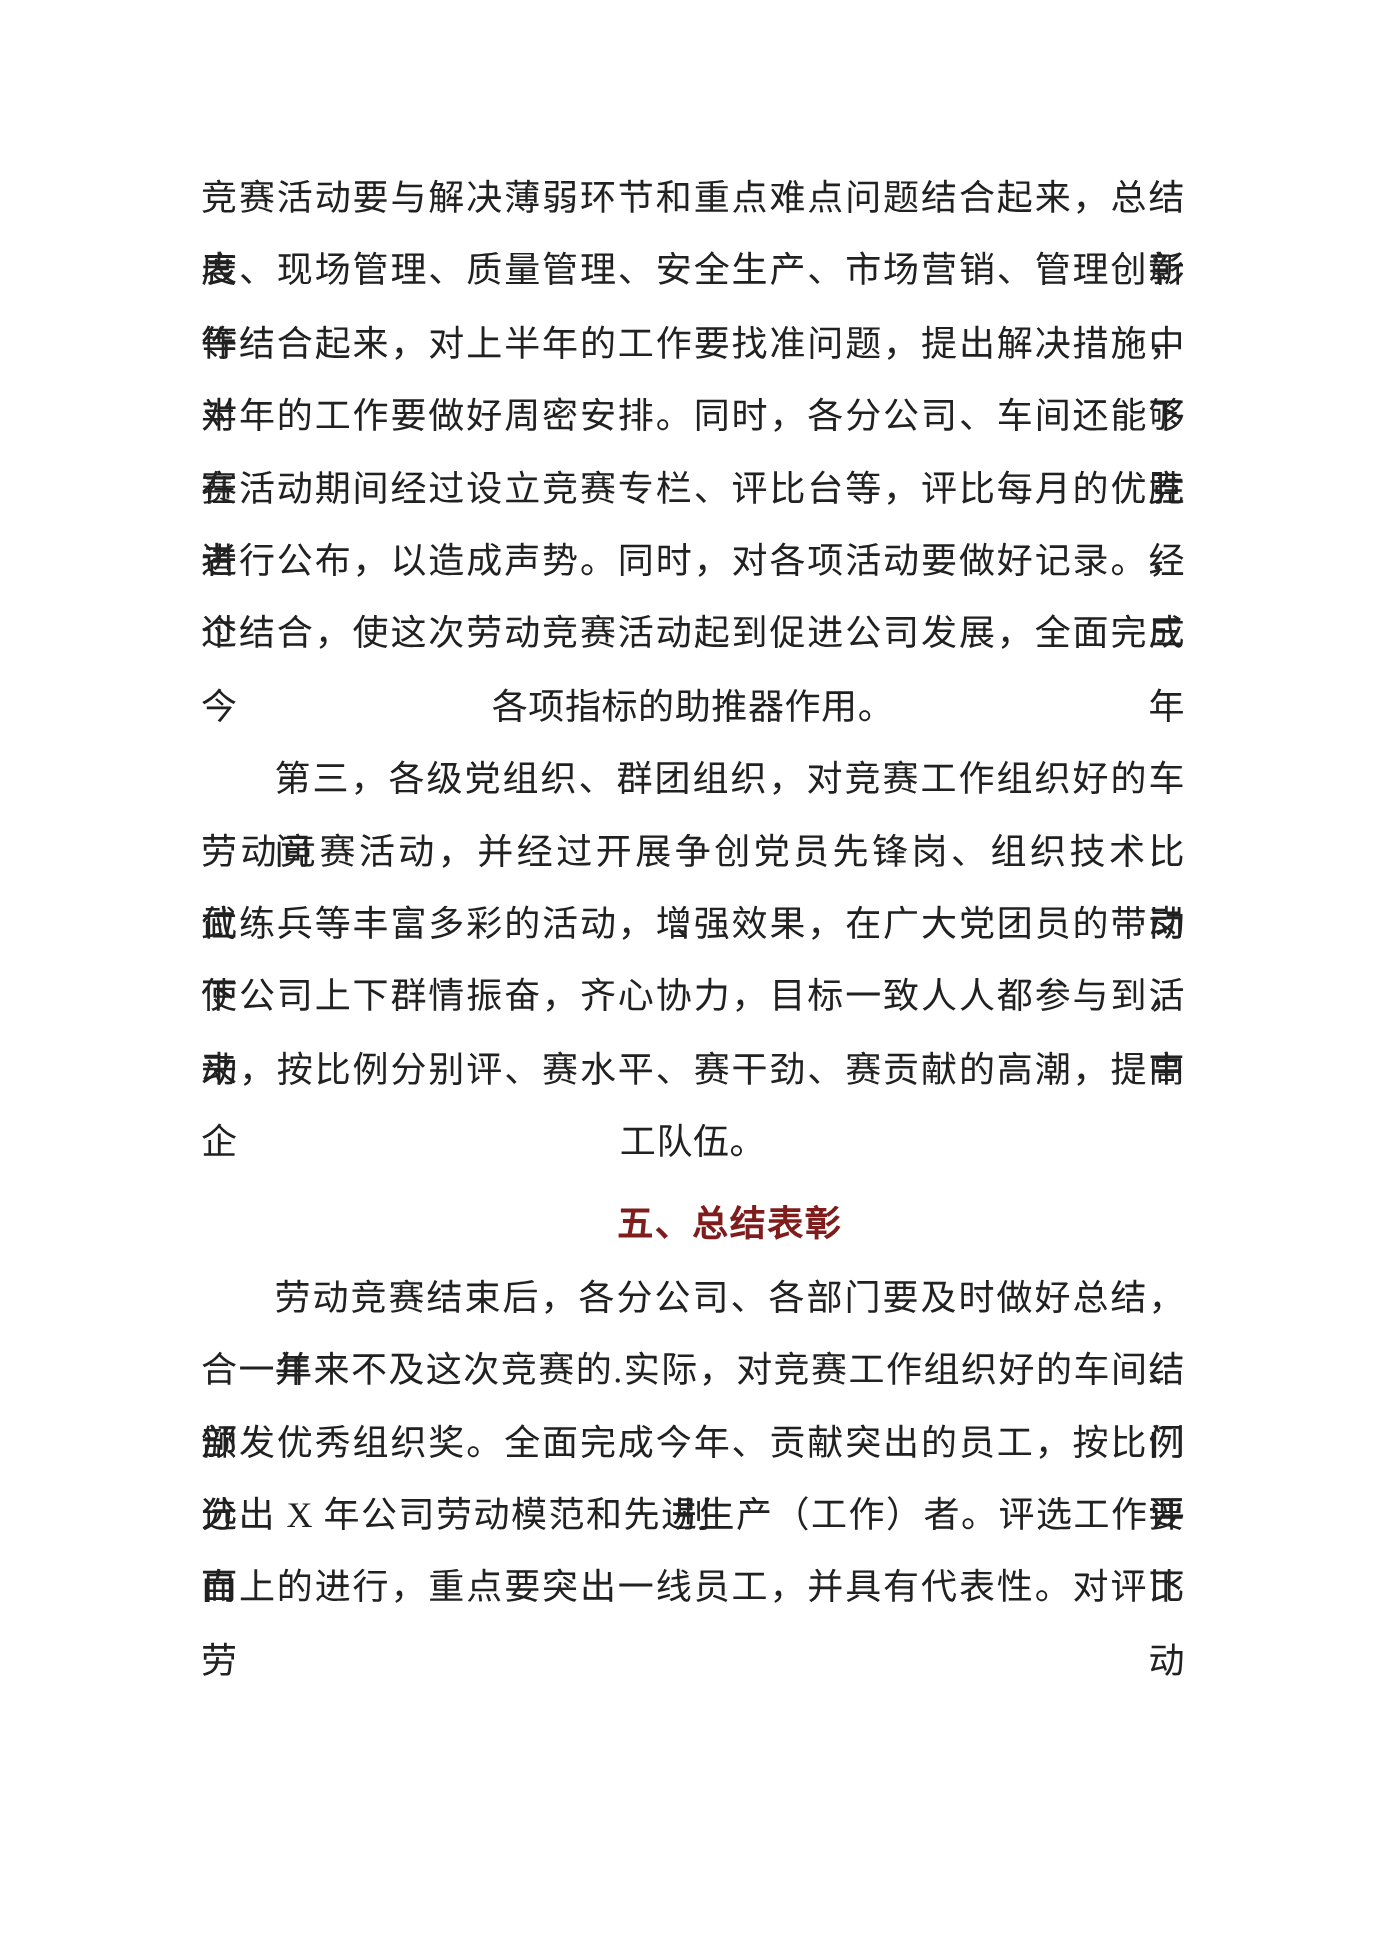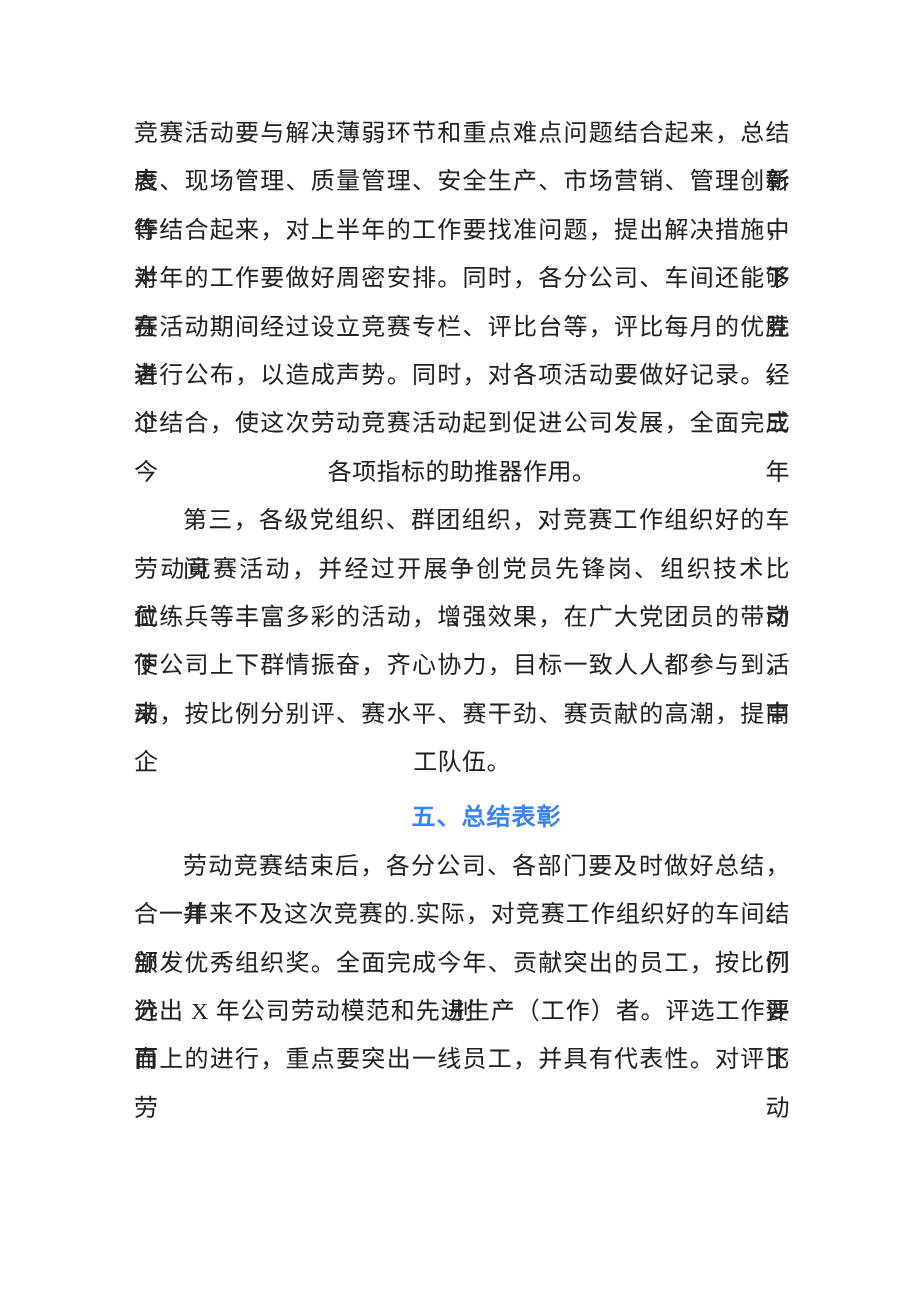--- a/index.html
+++ b/index.html
@@ -35,21 +35,21 @@
     text-align-last: justify;
     text-justify: inter-character;
   }
   .line.indent {
     padding-left: 49px;
   }
   .line.heading {
     font-weight: bold;
     margin-top: 7px;
     letter-spacing: 1px;
-    color: #3b82f6;
+    color: #7f1d1d;
   }
 </style>
 </head>
 <body>
 
 <div class="page">
   <div class="text-block">
       <div class="line justify">竞赛活动要与解决薄弱环节和重点难点问题结合起来，总结表彰</div>
       <div class="line justify">度、现场管理、质量管理、安全生产、市场营销、管理创新等中</div>
       <div class="line justify">作结合起来，对上半年的工作要找准问题，提出解决措施，对下</div>

